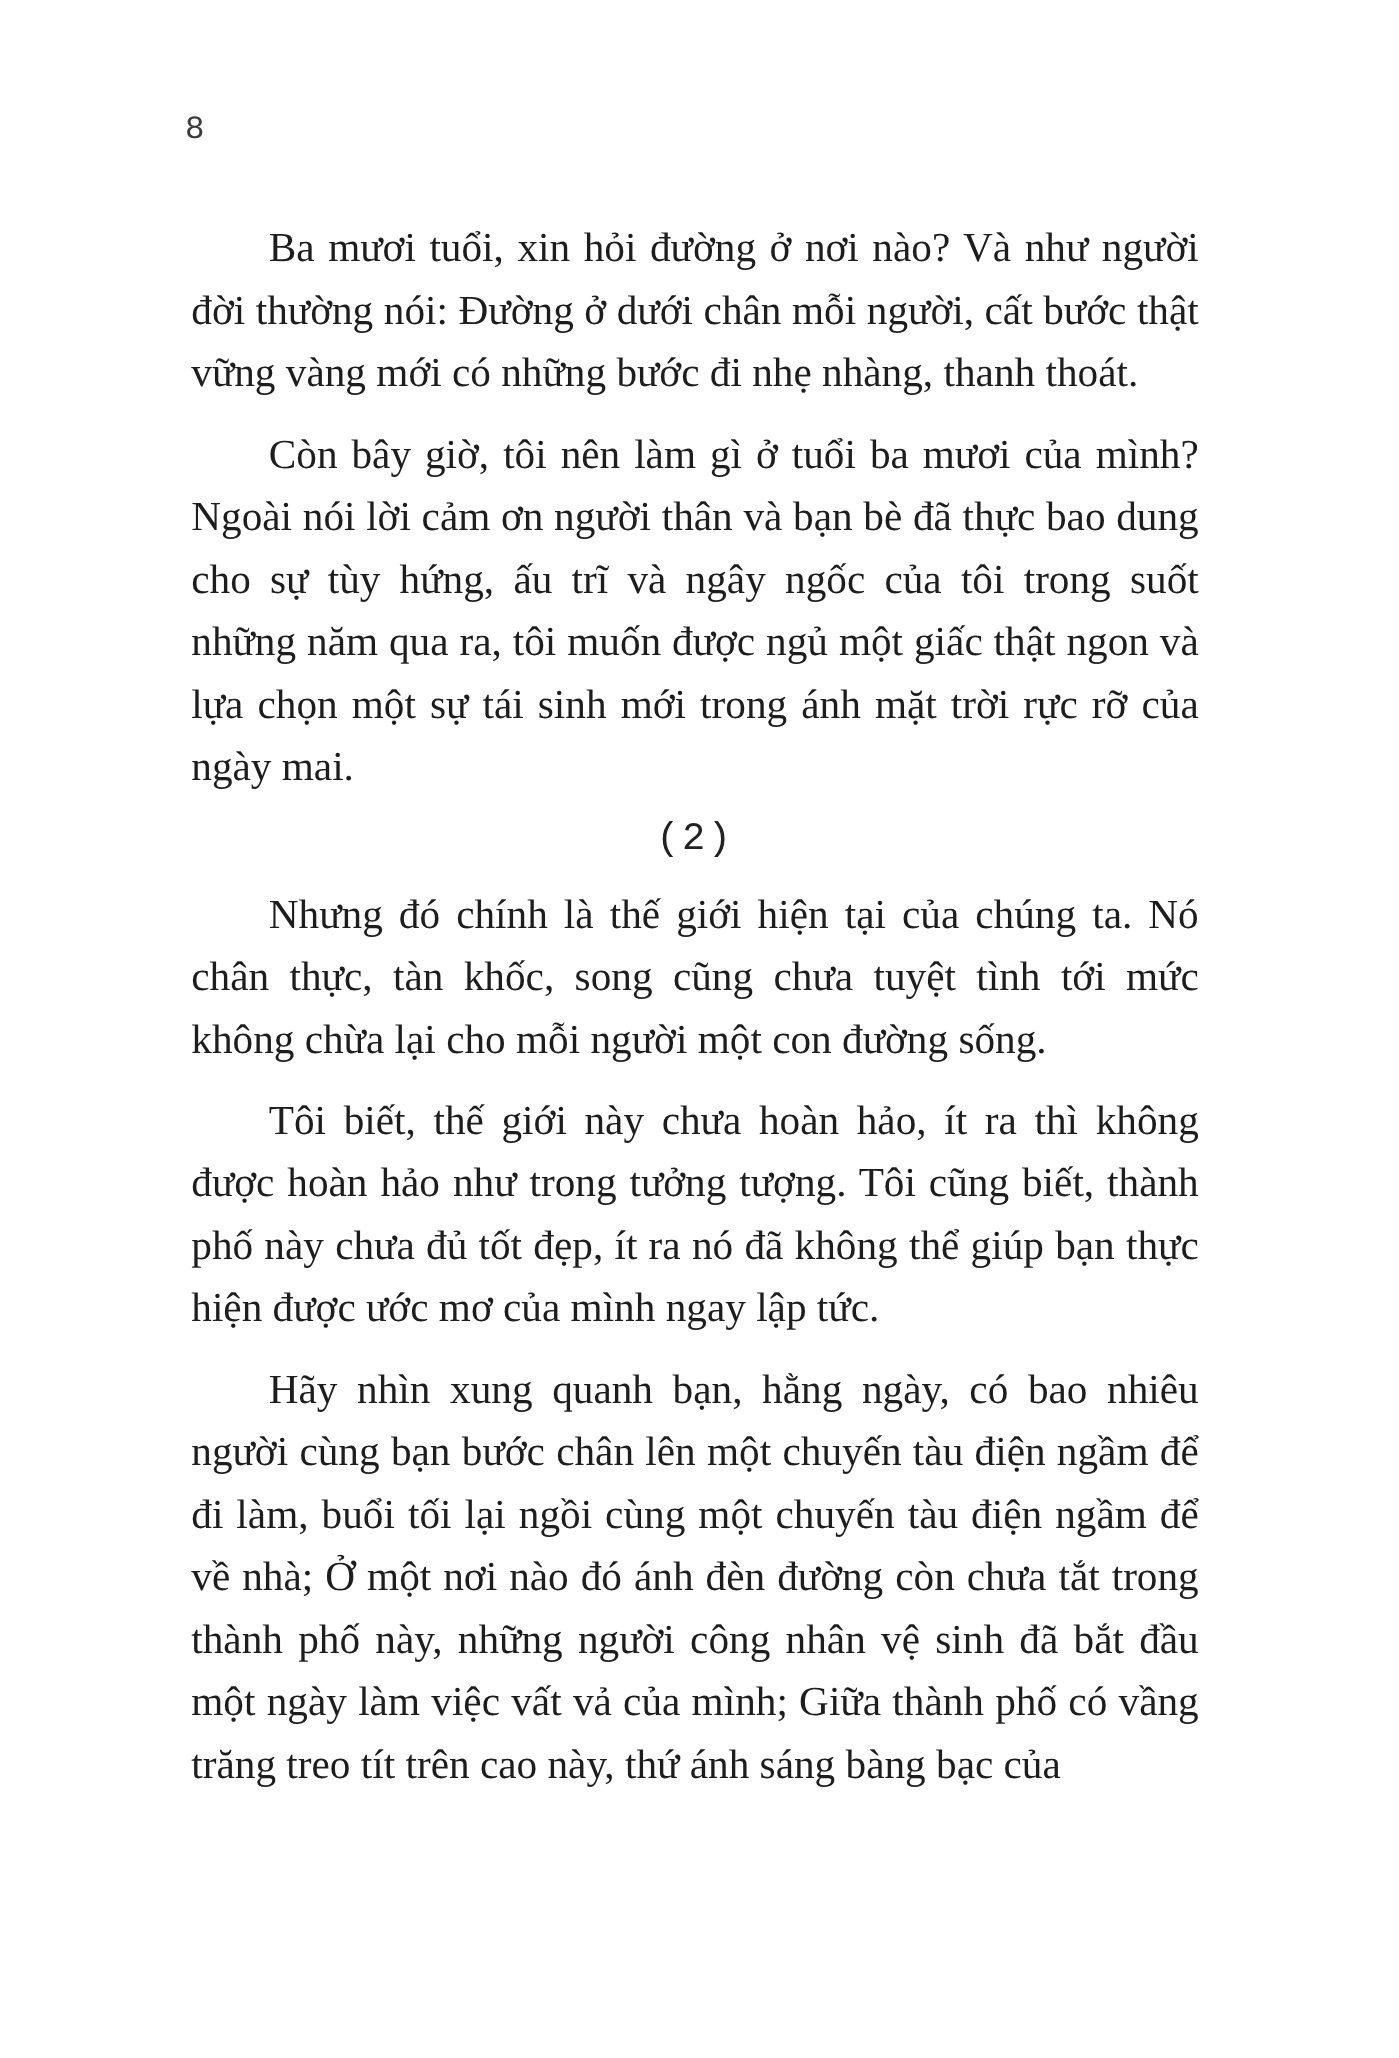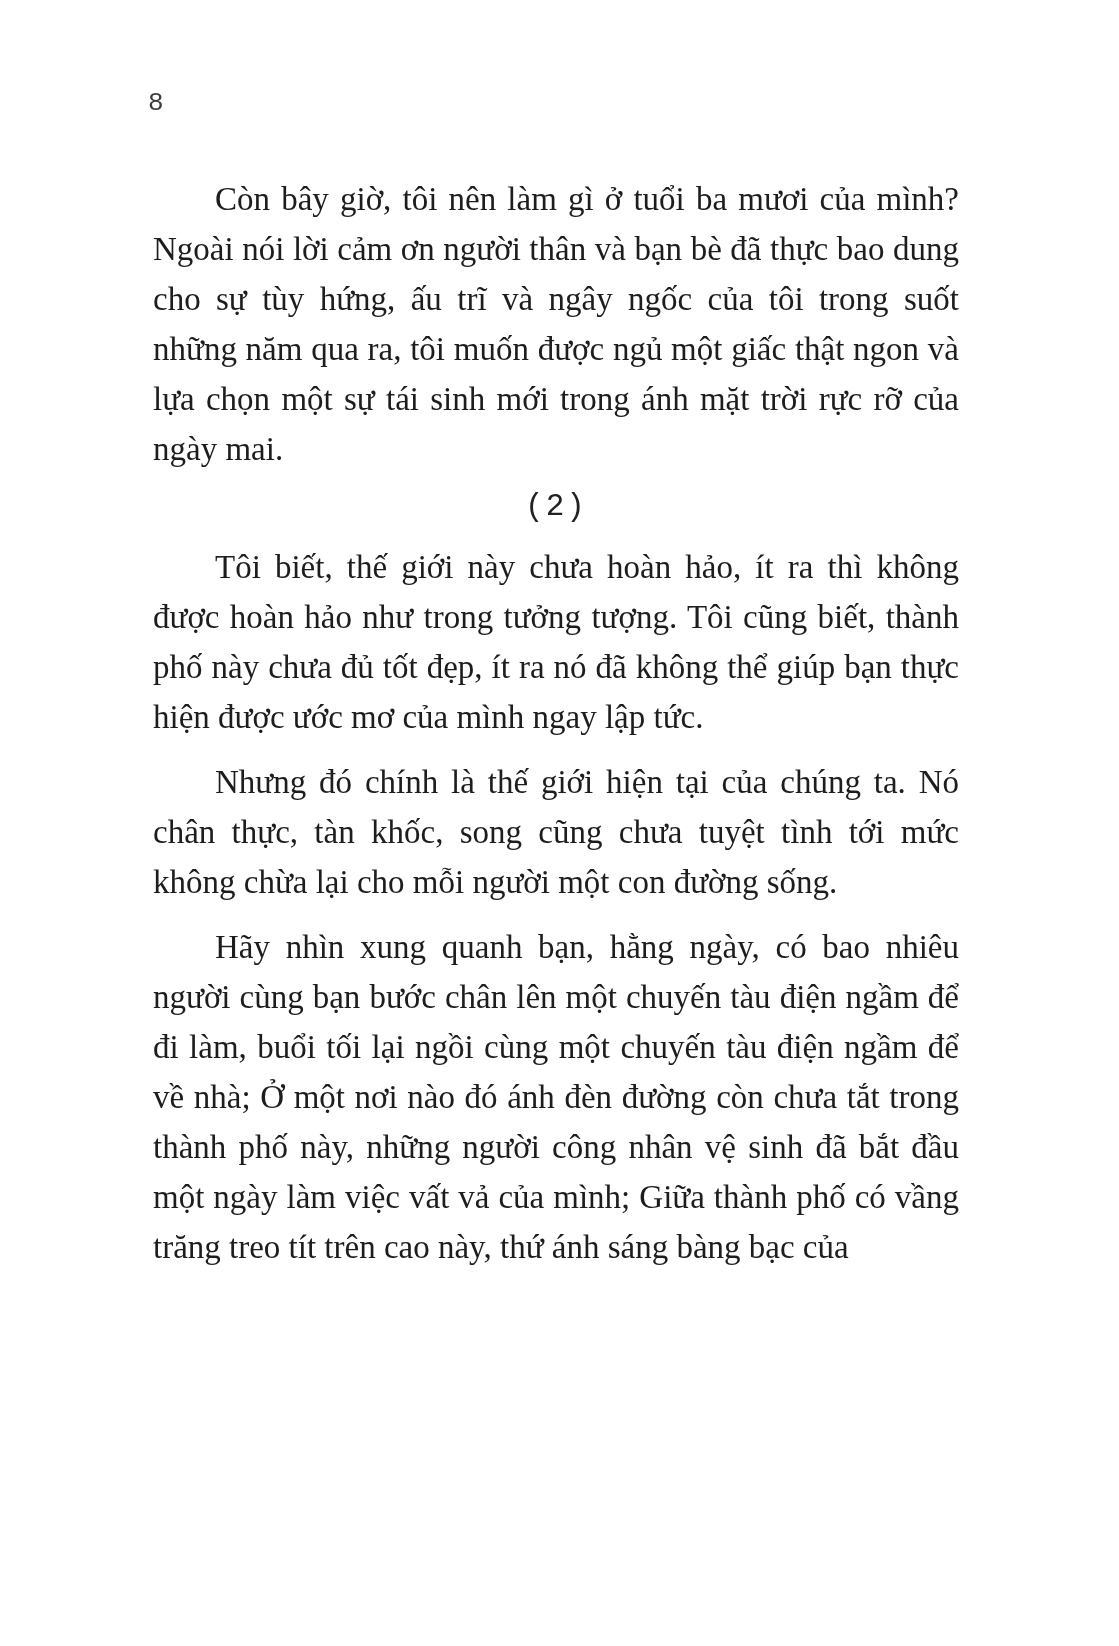--- a/index.html
+++ b/index.html
@@ -63,25 +63,26 @@
 <body>
 
 <div class="page">
 
   <div class="running-header">
     <span class="page-number">8</span>
   </div>
 
   <div class="text-block">
     <div>
+        <p class="para">Ba mươi tuổi, xin hỏi đường ở nơi nào? Và như người đời thường nói: Đường ở dưới chân mỗi người, cất bước thật vững vàng mới có những bước đi nhẹ nhàng, thanh thoát.</p>
         <p class="para">Còn bây giờ, tôi nên làm gì ở tuổi ba mươi của mình? Ngoài nói lời cảm ơn người thân và bạn bè đã thực bao dung cho sự tùy hứng, ấu trĩ và ngây ngốc của tôi trong suốt những năm qua ra, tôi muốn được ngủ một giấc thật ngon và lựa chọn một sự tái sinh mới trong ánh mặt trời rực rỡ của ngày mai.</p>
       </div>
 
     <div class="section-marker">(2)</div>
 
     <div>
+        <p class="para">Nhưng đó chính là thế giới hiện tại của chúng ta. Nó chân thực, tàn khốc, song cũng chưa tuyệt tình tới mức không chừa lại cho mỗi người một con đường sống.</p>
         <p class="para">Tôi biết, thế giới này chưa hoàn hảo, ít ra thì không được hoàn hảo như trong tưởng tượng. Tôi cũng biết, thành phố này chưa đủ tốt đẹp, ít ra nó đã không thể giúp bạn thực hiện được ước mơ của mình ngay lập tức.</p>
-        <p class="para">Nhưng đó chính là thế giới hiện tại của chúng ta. Nó chân thực, tàn khốc, song cũng chưa tuyệt tình tới mức không chừa lại cho mỗi người một con đường sống.</p>
         <p class="para">Hãy nhìn xung quanh bạn, hằng ngày, có bao nhiêu người cùng bạn bước chân lên một chuyến tàu điện ngầm để đi làm, buổi tối lại ngồi cùng một chuyến tàu điện ngầm để về nhà; Ở một nơi nào đó ánh đèn đường còn chưa tắt trong thành phố này, những người công nhân vệ sinh đã bắt đầu một ngày làm việc vất vả của mình; Giữa thành phố có vầng trăng treo tít trên cao này, thứ ánh sáng bàng bạc của</p>
       </div>
   </div>
 
 </div>
 
 </body></html>

